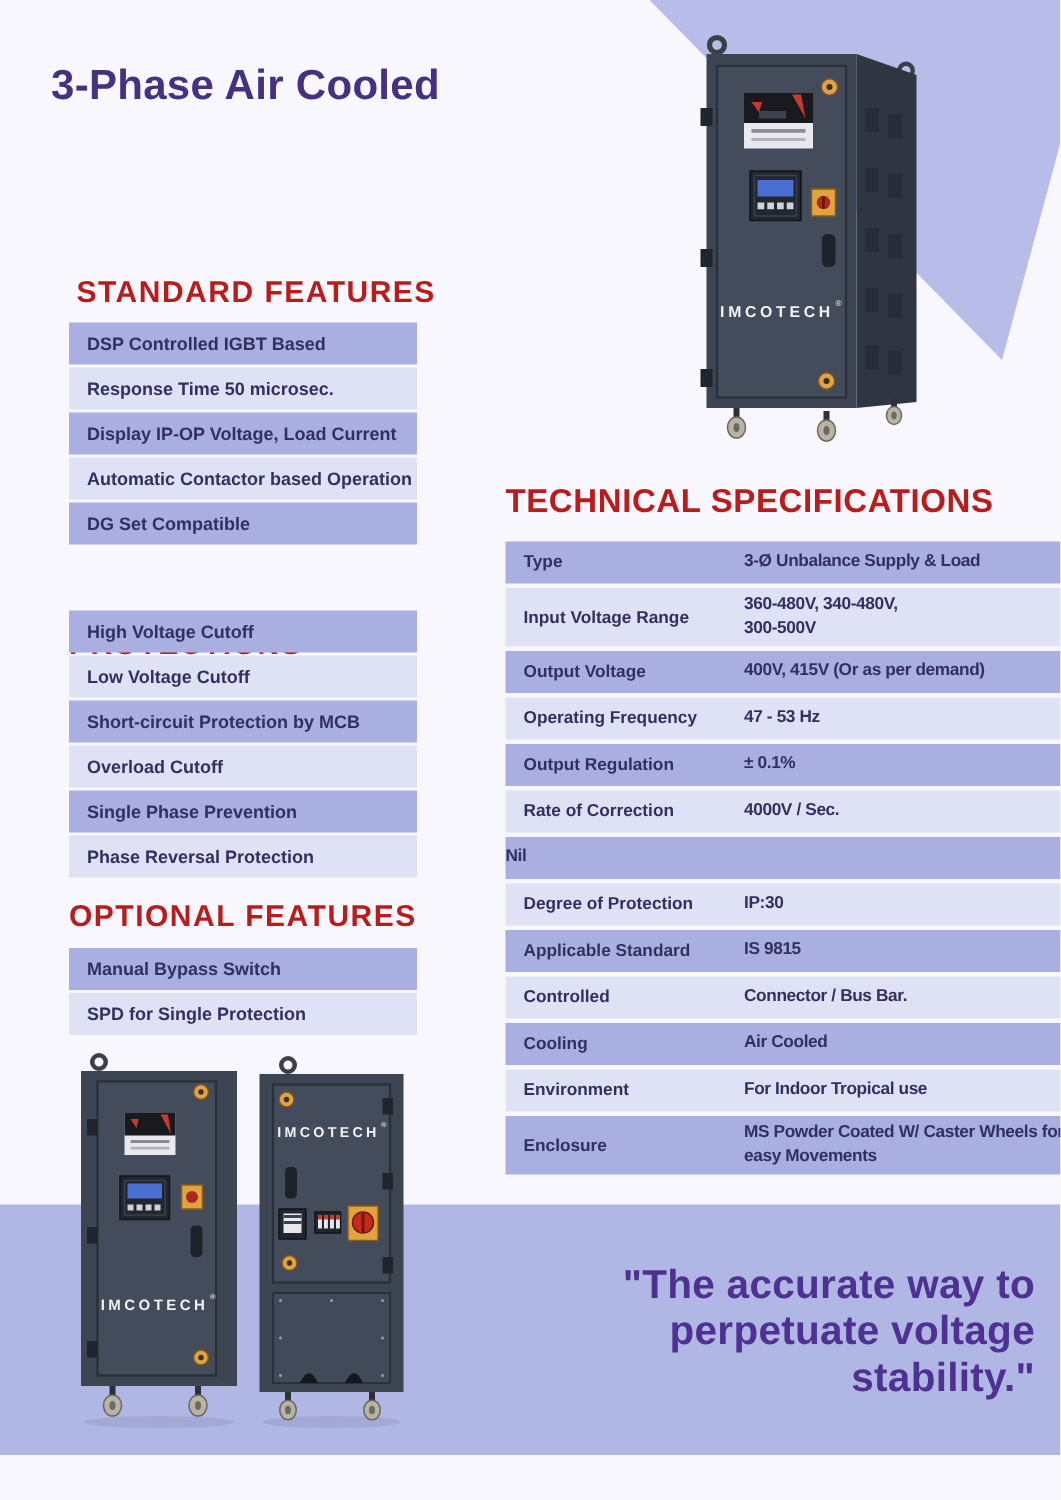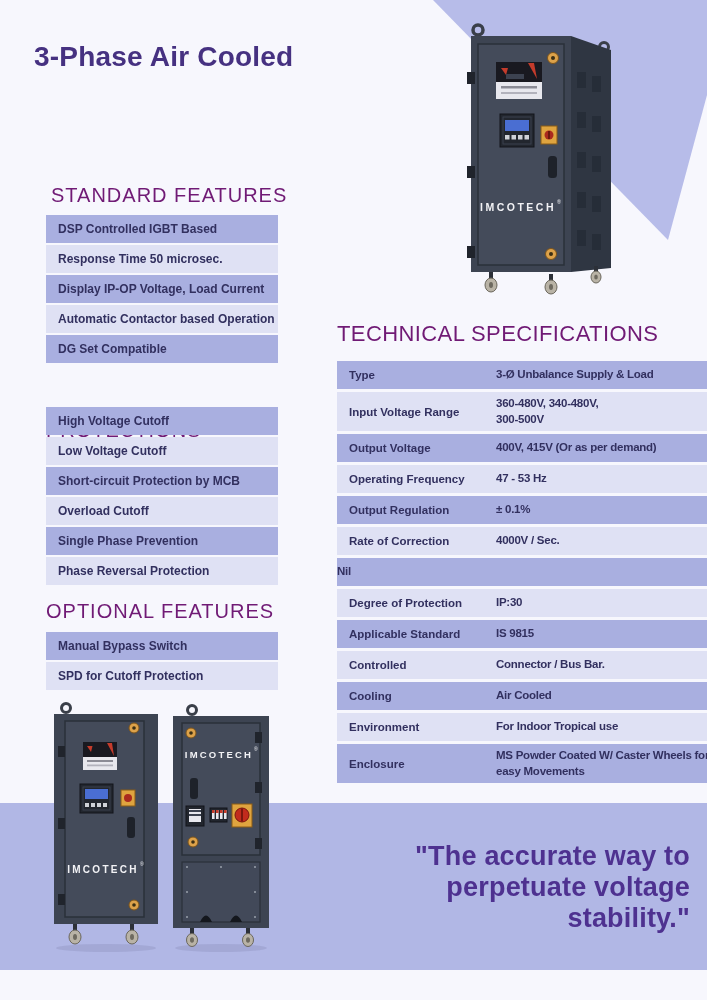--- a/index.html
+++ b/index.html
@@ -9,21 +9,21 @@
   
   .diag{position:absolute;left:0;top:0;width:707px;height:260px;background:#b7bce9;
         clip-path:polygon(433px 0,707px 0,707px 95px,668px 240px);}
   .band{position:absolute;left:0;top:803px;width:707px;height:167px;background:#b1b7e5;}
 
   
   .title{position:absolute;left:34px;top:40px;color:#463181;font-weight:bold;
          font-size:28px;line-height:33px;letter-spacing:.2px;}
 
   
-  .sec-head{position:absolute;color:#701a75;font-weight:normal;font-size:20px;letter-spacing:1px;}
+  .sec-head{position:absolute;color:#b91c1c;font-weight:bold;font-size:20px;letter-spacing:1px;}
   #std-head{left:51px;top:184px;}
   #prot-head{left:46px;top:375px;margin-top:44px;}
   #opt-head{left:46px;top:600px;}
   #spec-head{left:337px;top:321px;font-size:22px;letter-spacing:.4px;}
 
   
   .feat-list{position:absolute;left:46px;width:232px;}
   #std-list{top:215px;}
   #prot-list{top:407px;}
   #opt-list{top:632px;}
@@ -159,21 +159,21 @@
     <div class="feat-row">Low Voltage Cutoff</div>
     <div class="feat-row">Short-circuit Protection by MCB</div>
     <div class="feat-row">Overload Cutoff</div>
     <div class="feat-row">Single Phase Prevention</div>
     <div class="feat-row">Phase Reversal Protection</div>
   </div>
 
   <div id="opt-head" class="sec-head">OPTIONAL FEATURES</div>
   <div id="opt-list" class="feat-list">
     <div class="feat-row">Manual Bypass Switch</div>
-    <div class="feat-row">SPD for Cutoff Protection</div>
+    <div class="feat-row">SPD for Single Protection</div>
   </div>
 
   <div id="spec-head" class="sec-head">TECHNICAL SPECIFICATIONS</div>
   <div class="spec-table">
     <div class="spec-row">
         <div class="spec-label">Type</div>
         <div class="spec-value">3-Ø Unbalance Supply &amp; Load</div>
       </div>
     <div class="spec-row">
         <div class="spec-label">Input Voltage Range</div>

